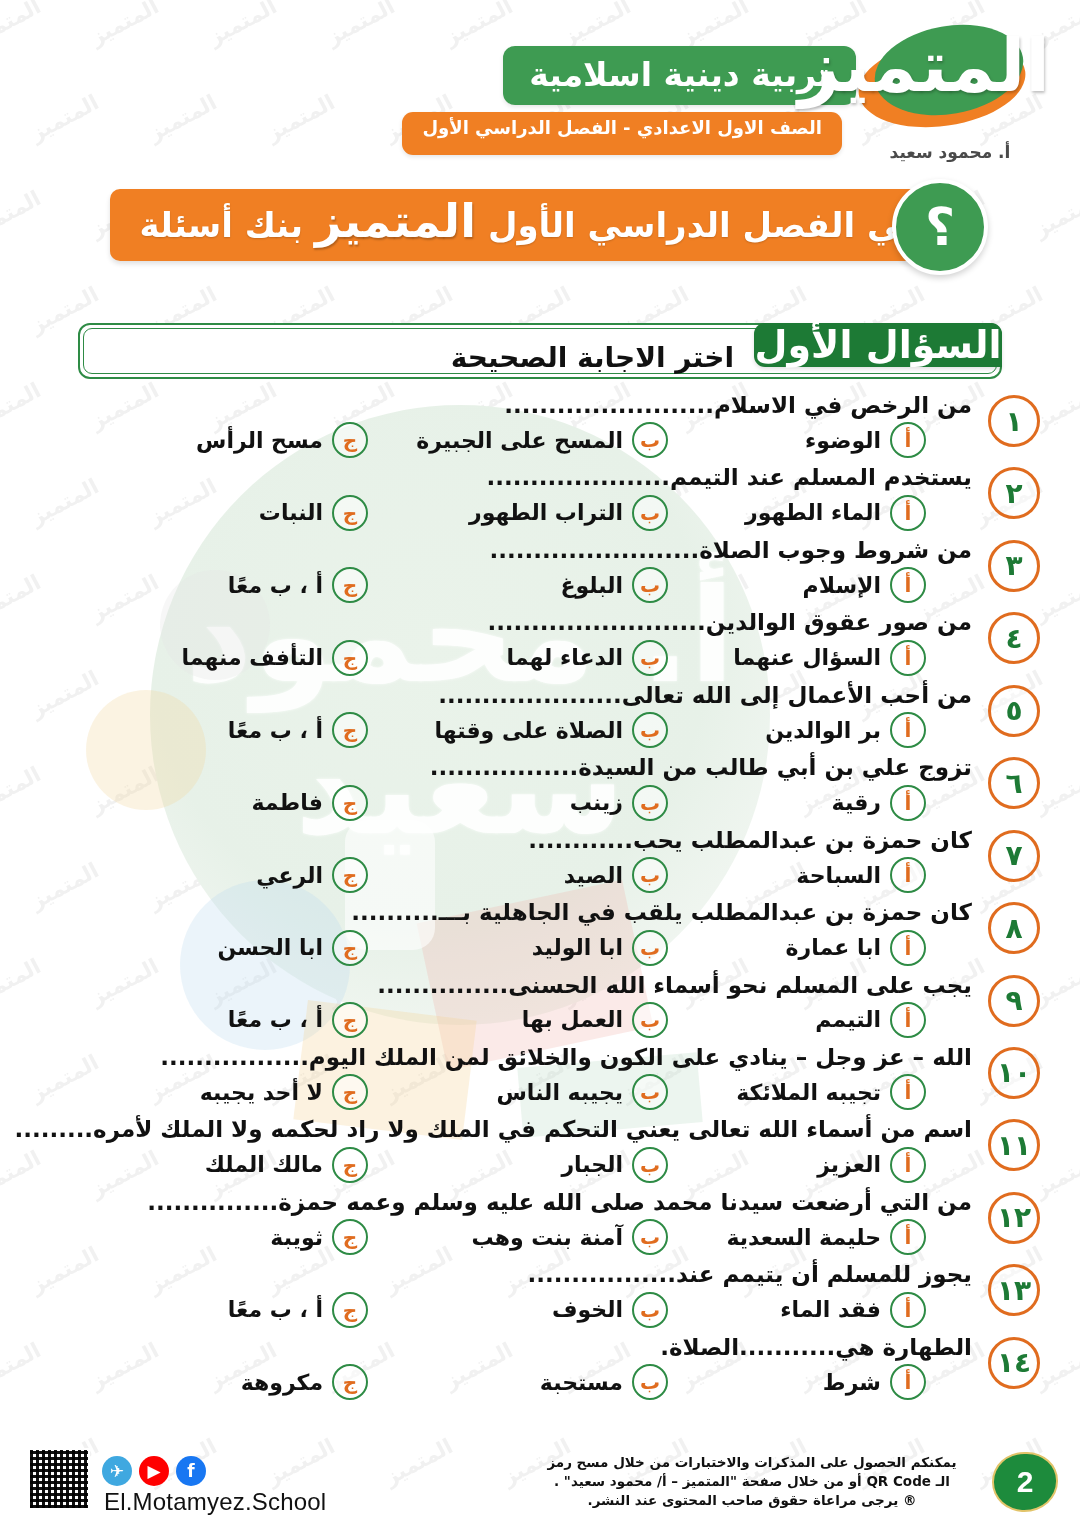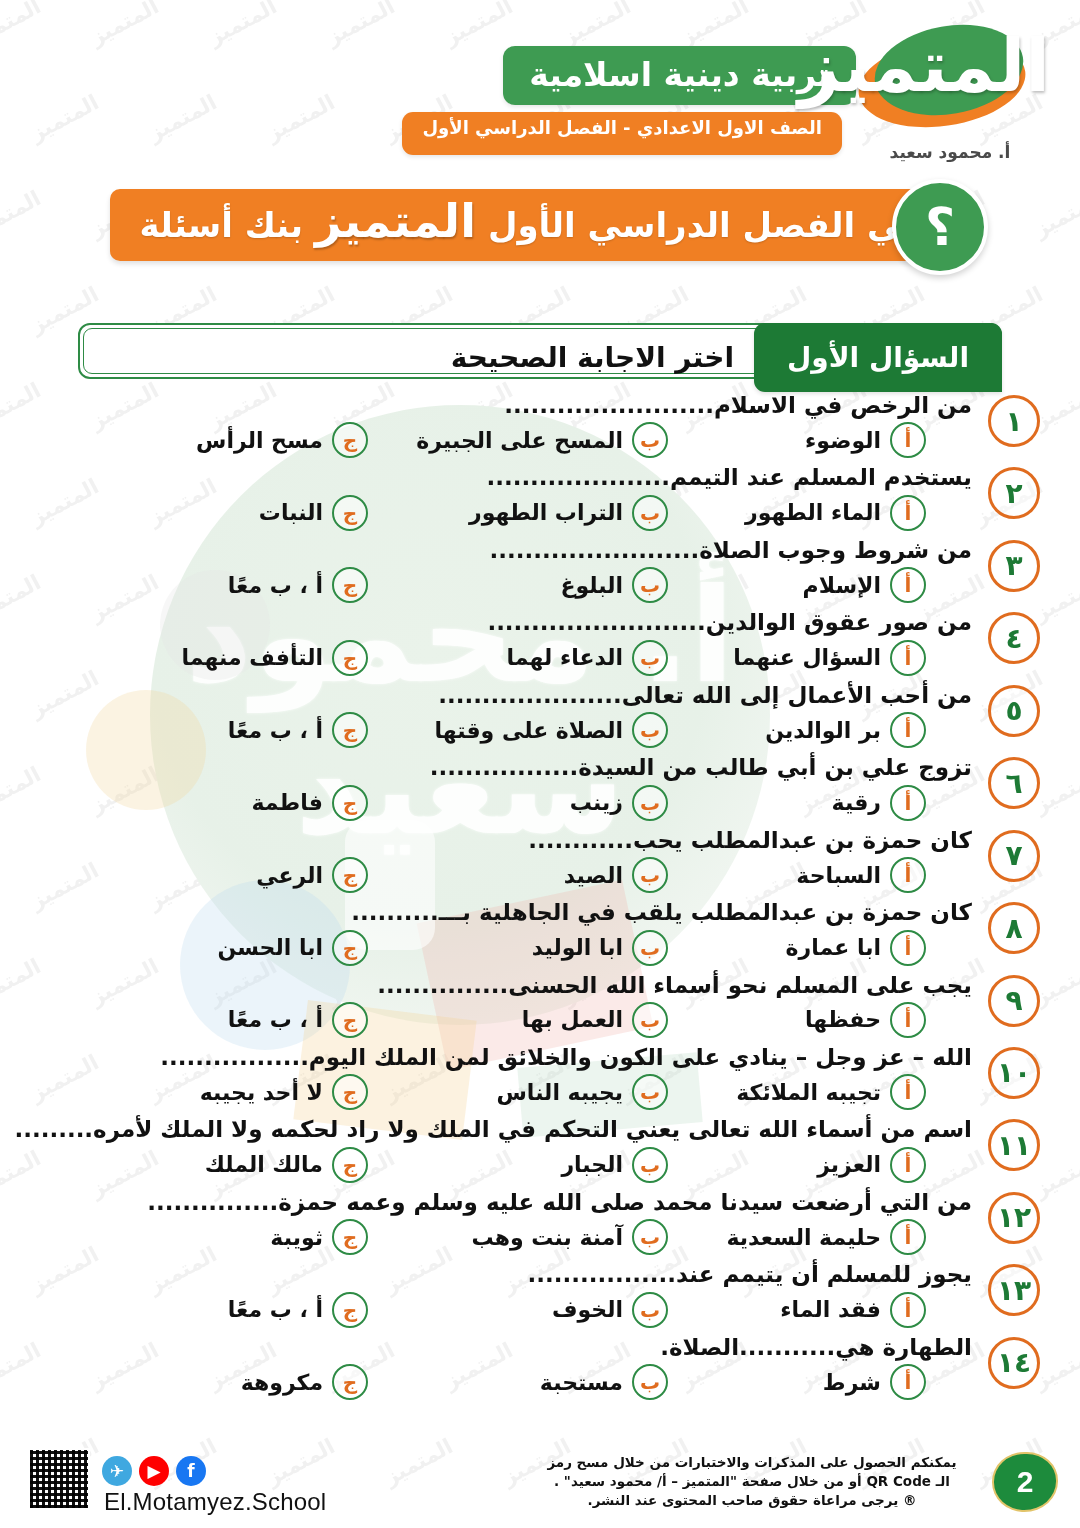--- a/index.html
+++ b/index.html
@@ -146,25 +146,25 @@
     border:2px solid #2E8B45;
     border-radius:12px;
     background:#fff;
   }
   .sh-outline:after{
     content:"";position:absolute;inset:3px;
     border:1px solid #2E8B45;border-radius:9px;
   }
   .sh-tab{
     position:absolute;right:0;top:0;
-    height:69px;min-width:248px;
+    height:44px;min-width:248px;
     background:#1D7A35;
     border-radius:11px 11px 0 11px;
     display:flex;align-items:center;justify-content:center;
-    color:#fff;font-size:28px;font-weight:700;
+    color:#fff;font-size:38px;font-weight:700;
     box-shadow:0 2px 4px rgba(0,0,0,.12);
   }
   .sh-instruction{
     position:absolute;right:268px;top:0;height:68px;
     display:flex;align-items:center;
     font-size:28px;font-weight:700;color:#111;
   }
 
   
   .questions{
@@ -624,21 +624,21 @@
         </div>
       </div>
     </div>
     <div class="qrow">
       <div class="qnum">٩</div>
       <div class="qbody">
         <div class="qtext">يجب على المسلم نحو أسماء الله الحسنى...............</div>
         <div class="opts">
           <div class="opt opt-a">
             <div class="opt-mark">أ</div>
-            <div class="opt-label">حفظها</div>
+            <div class="opt-label">التيمم</div>
           </div>
           <div class="opt opt-b">
             <div class="opt-mark">ب</div>
             <div class="opt-label">العمل بها</div>
           </div>
           <div class="opt opt-c">
             <div class="opt-mark">ج</div>
             <div class="opt-label">أ ، ب  معًا</div>
           </div>
         </div>

